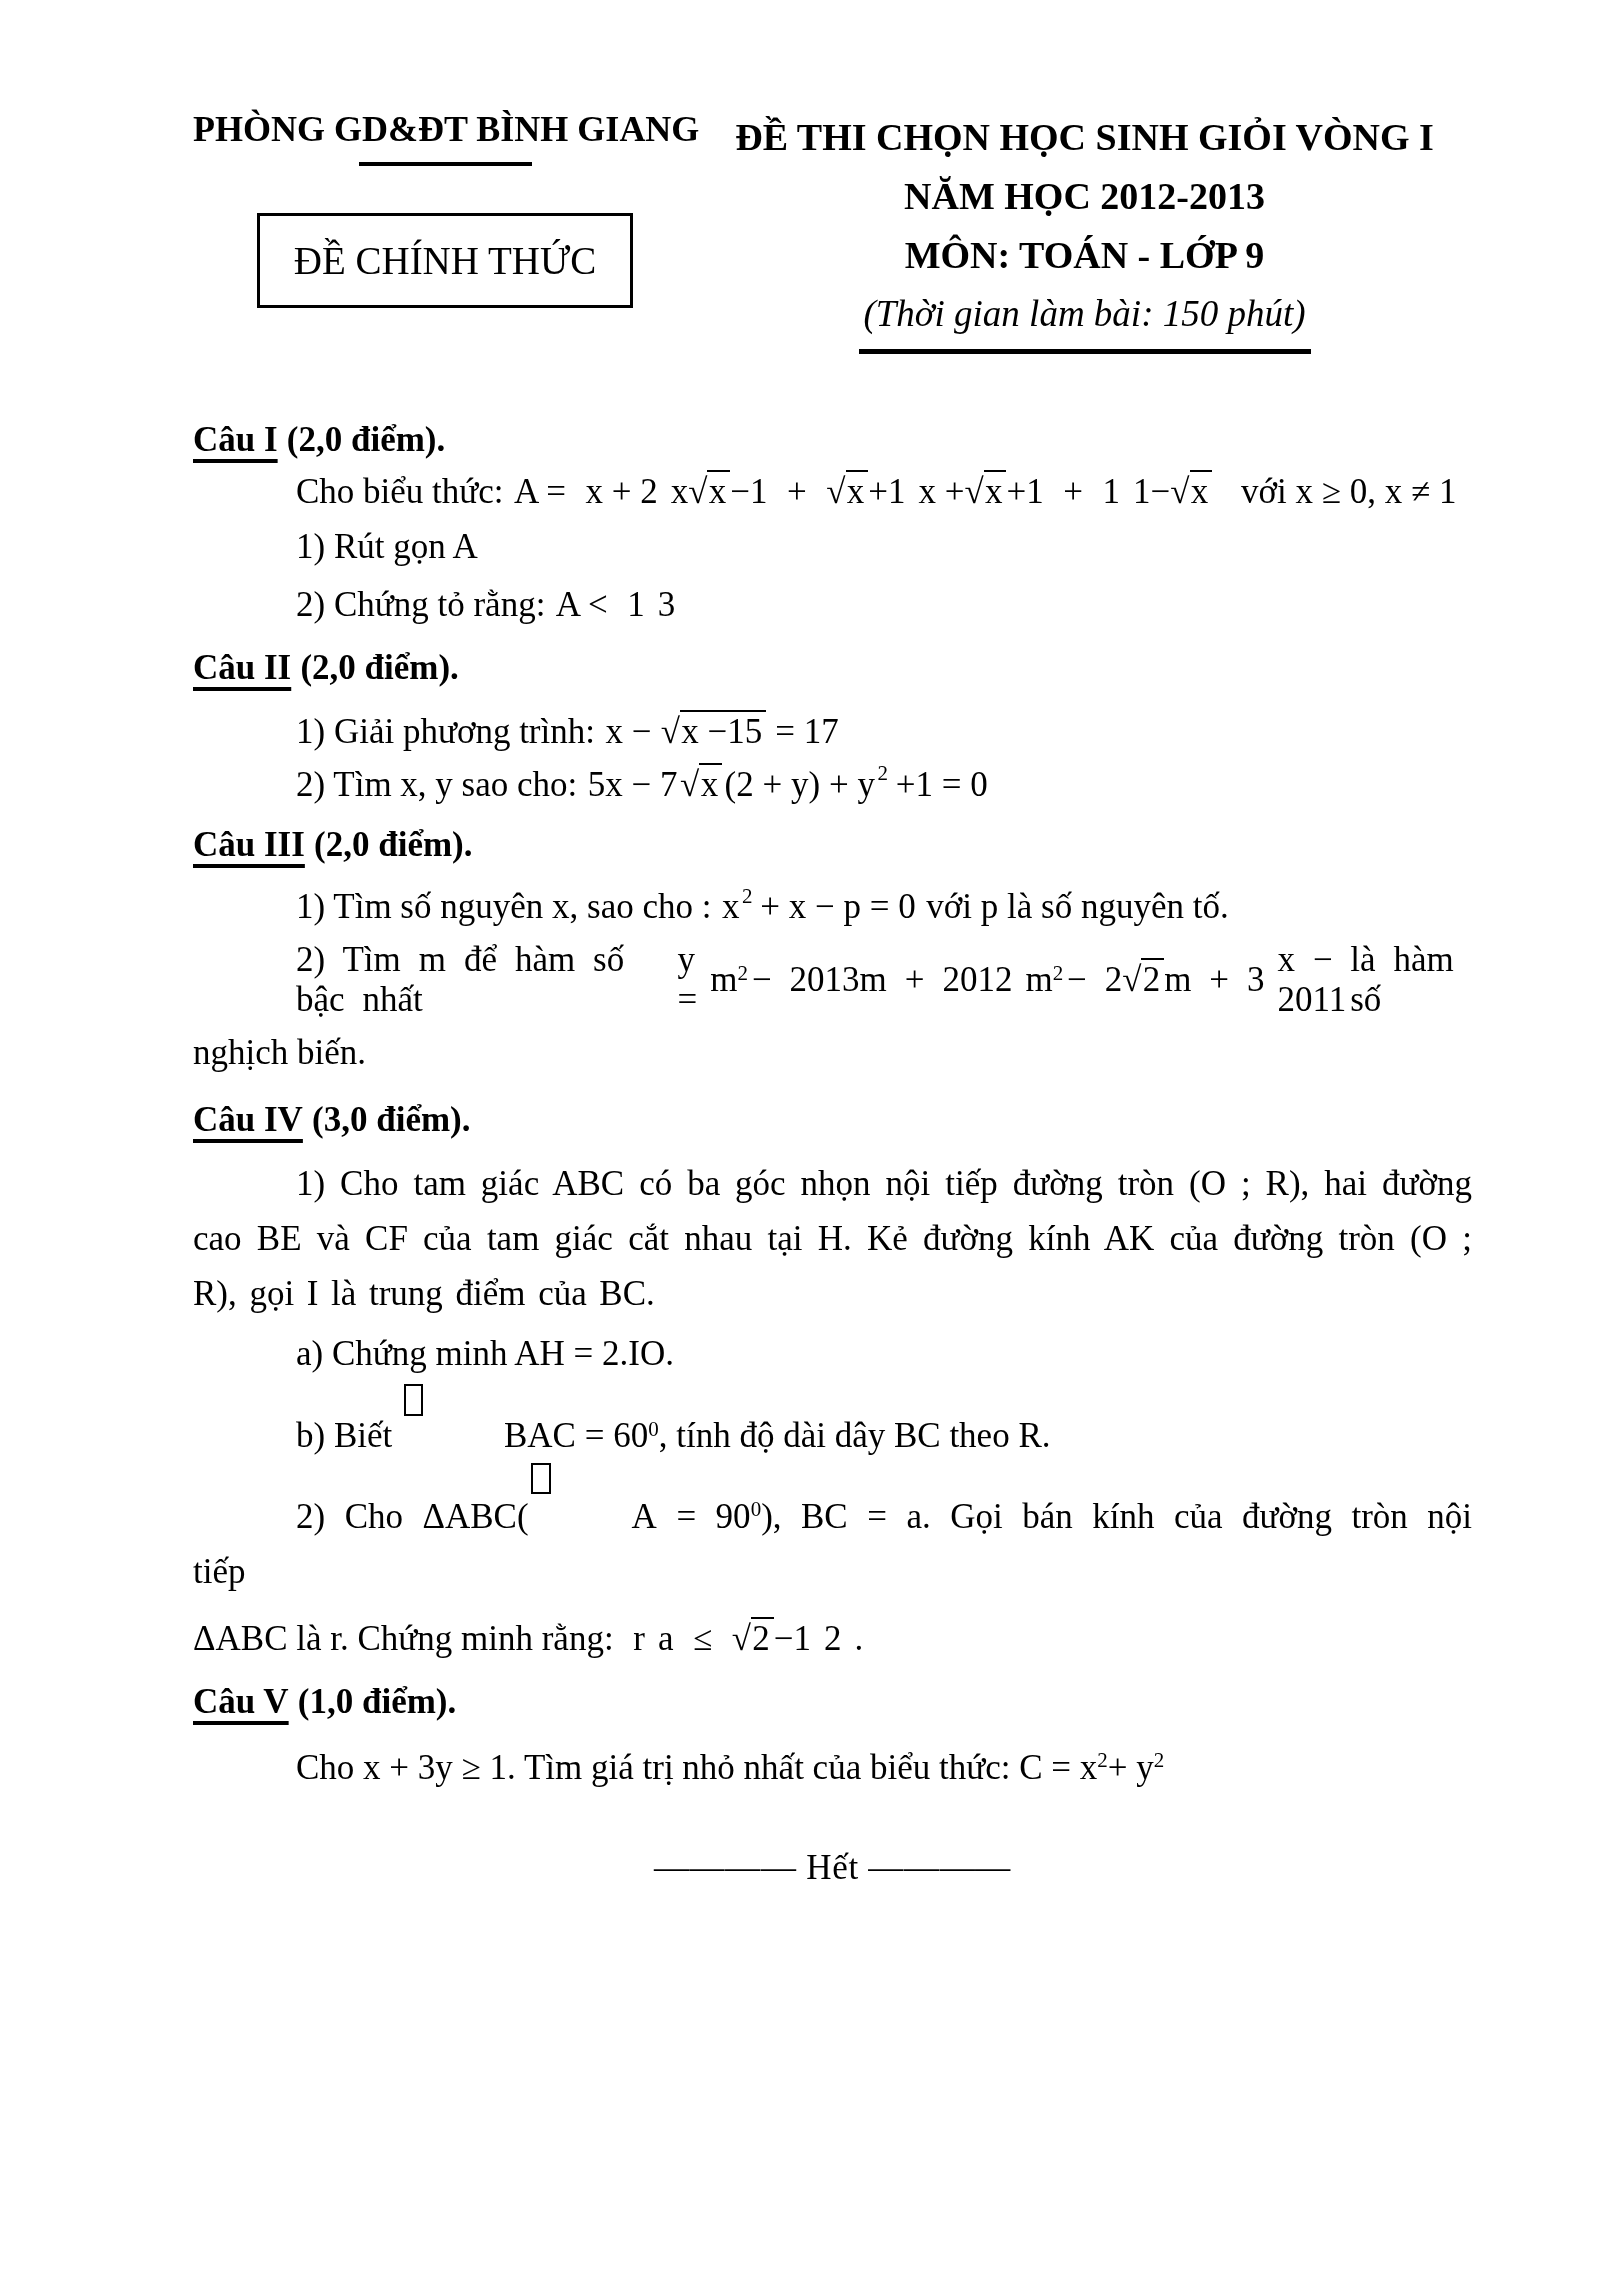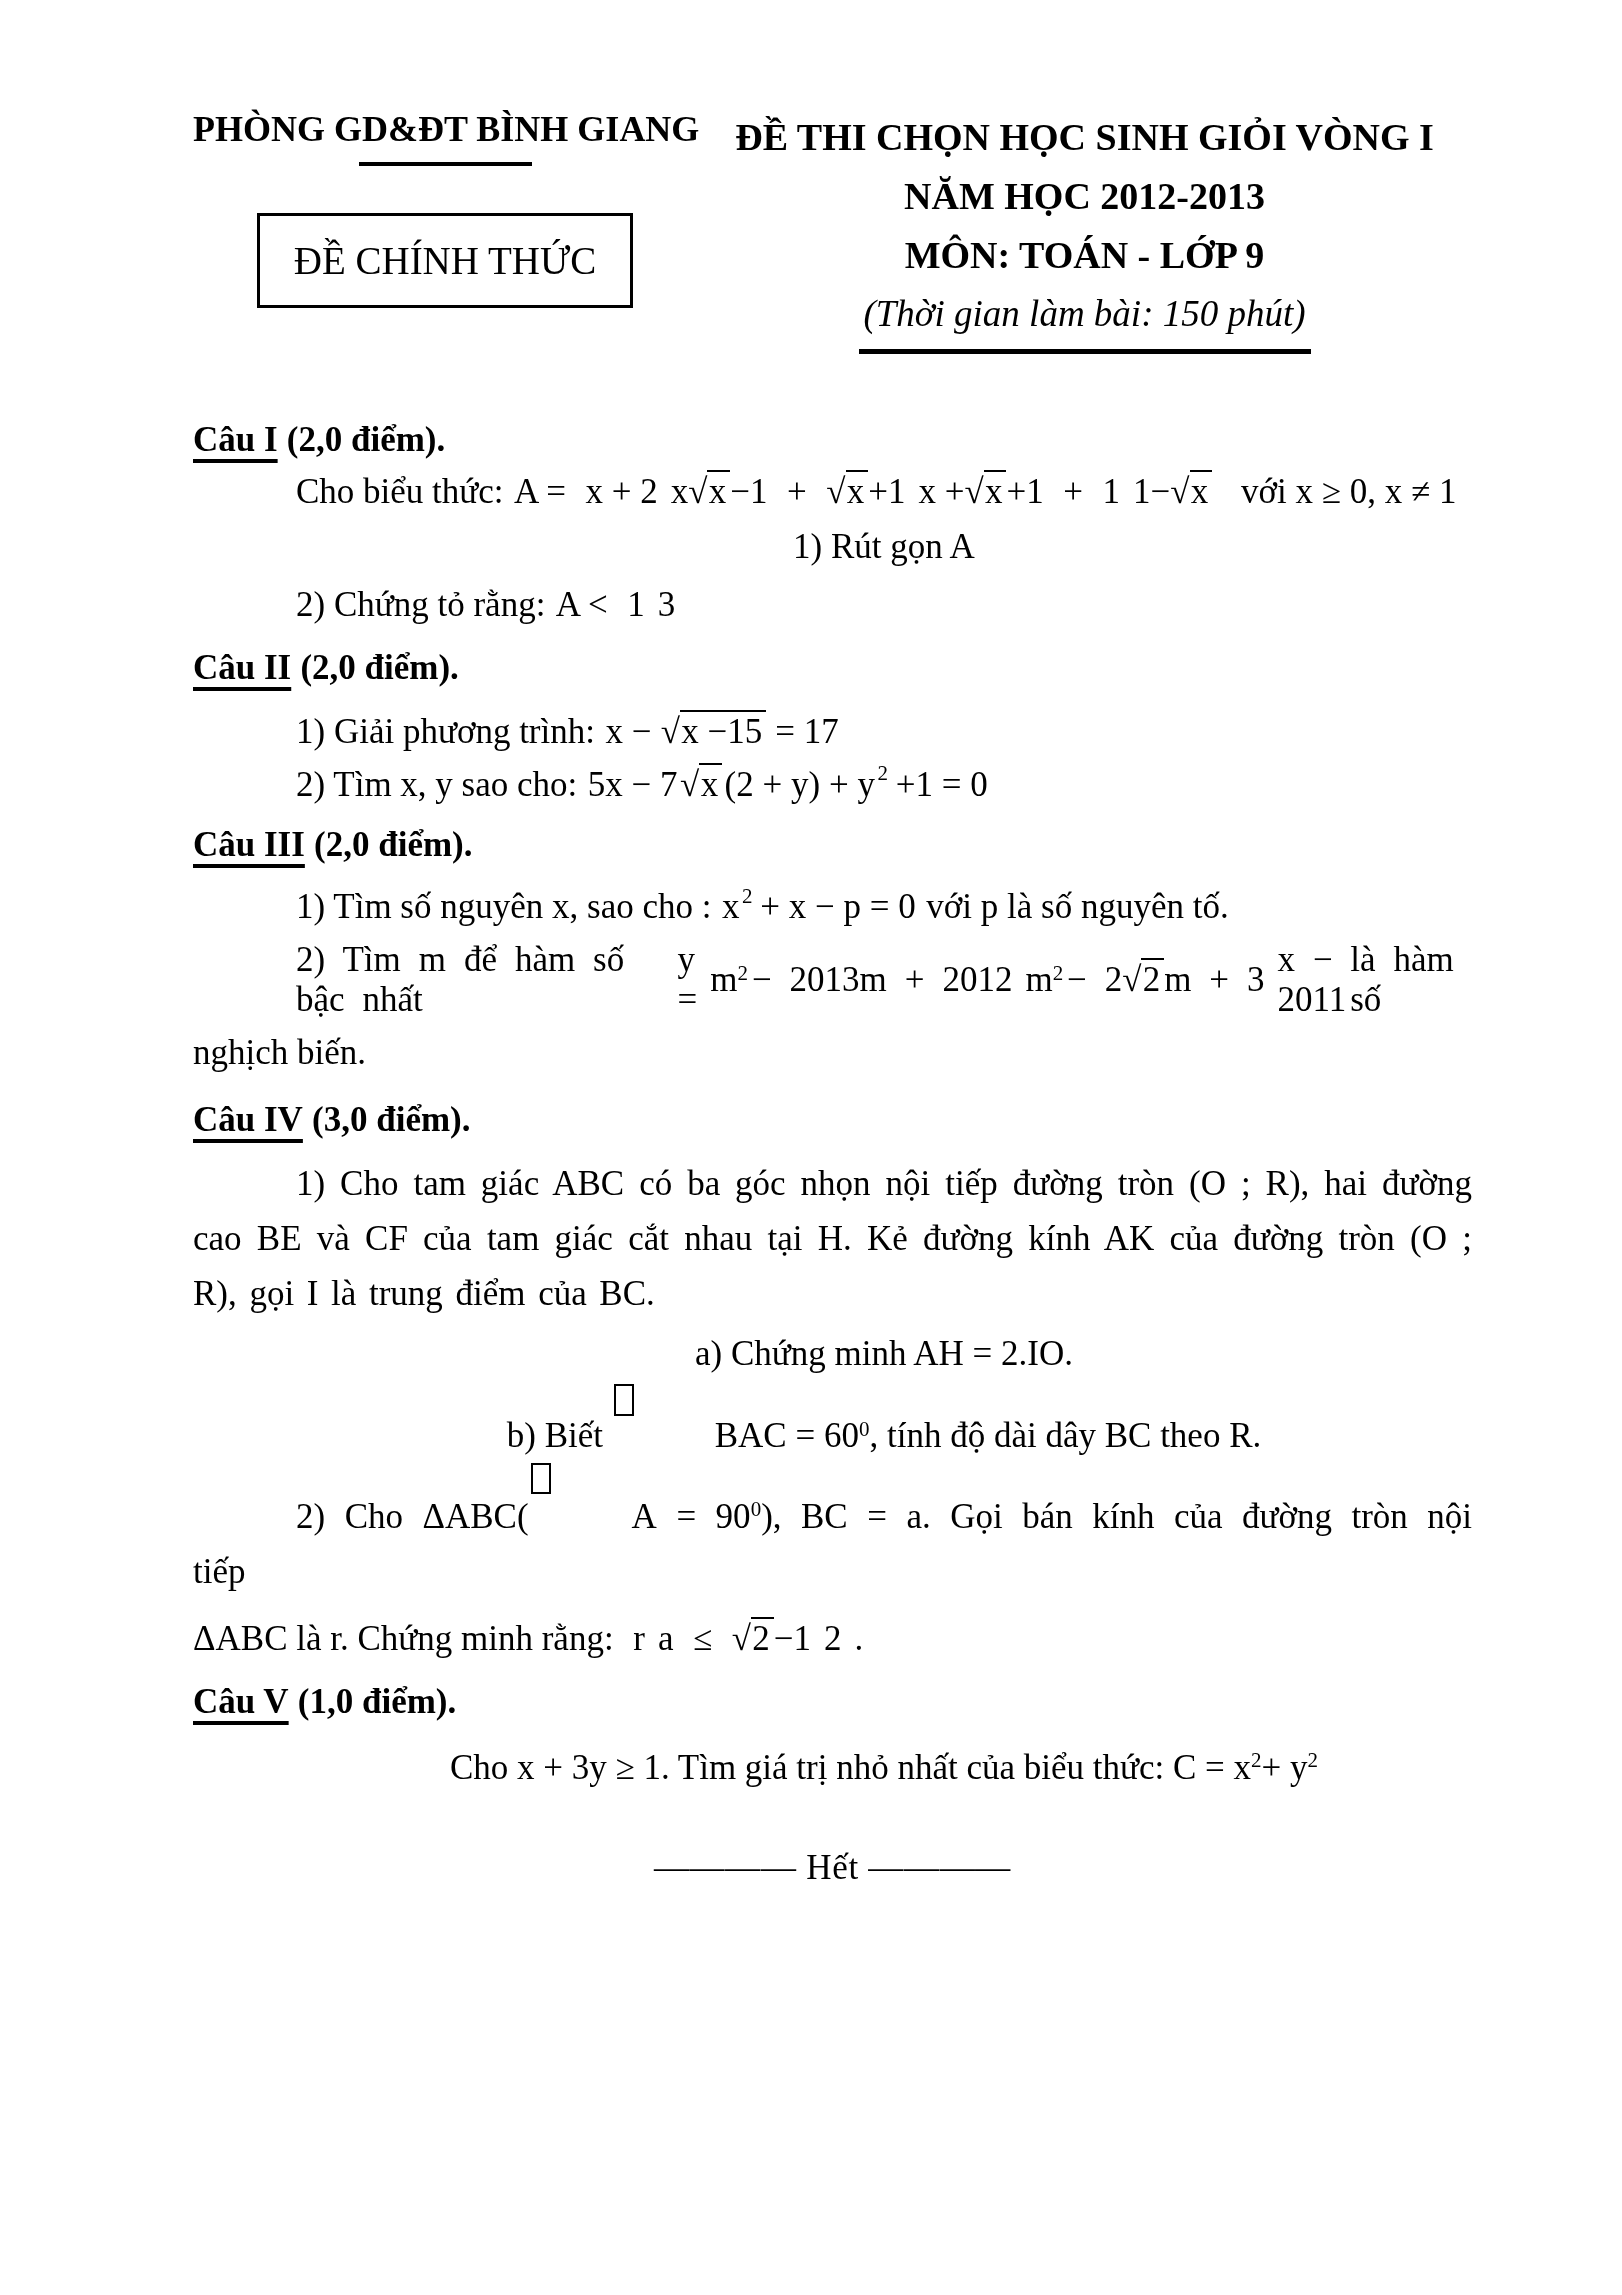--- a/index.html
+++ b/index.html
@@ -23,21 +23,21 @@
   .hit { font-style:italic; font-size:37px; line-height:1.55; white-space:nowrap; }
   .time-rule { width:452px; height:5.2px; background:#000; margin:6.5px auto 0; }
 
   
   .doc-body { margin-top:60px; }
   .sec-head { font-weight:bold; line-height:1.5; margin-top:14.4px; }
   .sec-title { text-decoration:underline; text-decoration-thickness:3.9px; text-underline-offset:7.9px; }
   .sec-pts { margin-left:9.2px; }
 
   .line { line-height:1.5; margin-top:6.5px; }
-  .tindent { text-indent:103px;text-align:center; }
+  .tindent { text-indent:103px; }
   .jpar { text-align:justify; text-indent:103px; line-height:1.58; margin-top:9.2px; word-spacing:3.9px; }
   .jline { text-align:justify; text-align-last:justify; line-height:1.58; margin-top:17px; word-spacing:6.5px; }
 
   .math-line { display:flex; align-items:center; padding-left:103px; margin:3px 0; column-gap:10.5px; flex-wrap:nowrap; }
   .math-line.spread { padding-left:103px; justify-content:space-between; column-gap:4px; word-spacing:9.2px; }
   .math-line.noindent { padding-left:0; }
   .mgroup { display:inline-flex; align-items:center; column-gap:9.2px; }
 
   .frac { display:inline-flex; flex-direction:row; align-items:stretch;
           text-align:center; vertical-align:middle; margin:0 2.6px; }

